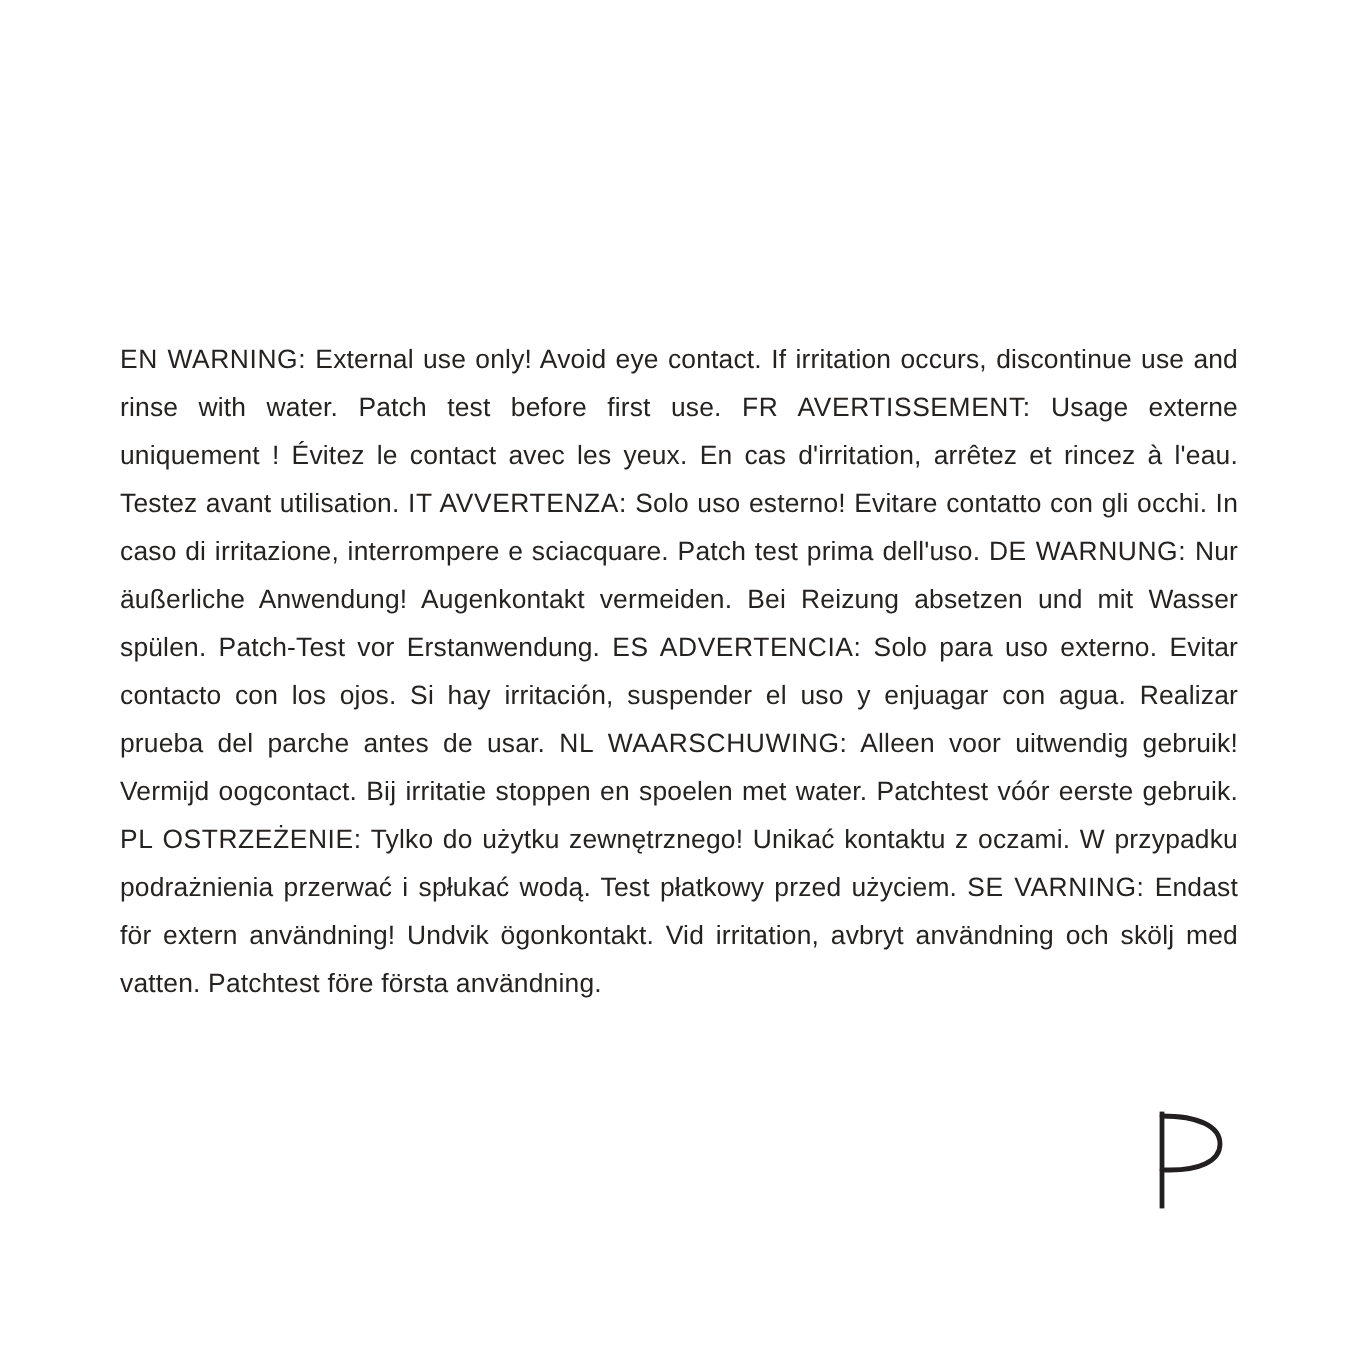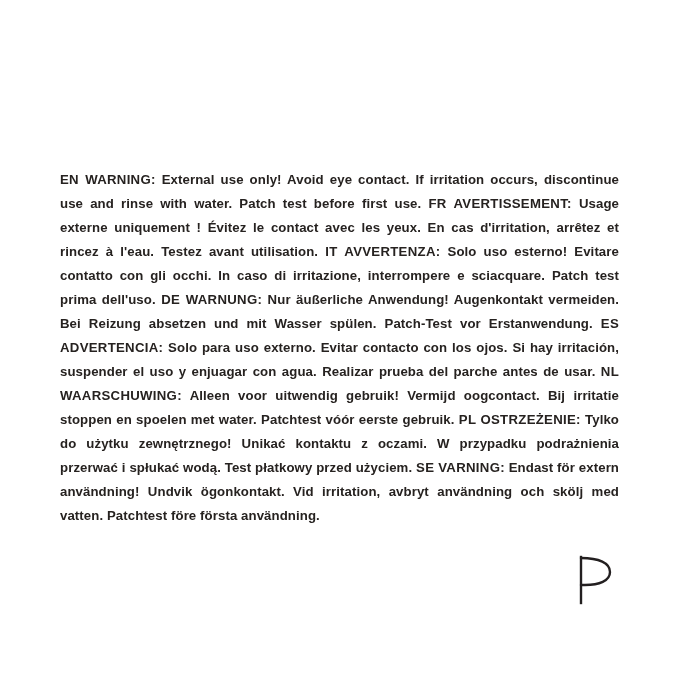--- a/index.html
+++ b/index.html
@@ -26,25 +26,25 @@
     top: 168px;
     width: 559px;
     font-size: 13.2px;
     line-height: 1.82;
     text-align: justify;
     text-justify: inter-word;
     color: #262220;
     letter-spacing: 0.1px;
   }
   .warning-block .lang {
-    font-weight: bold;
+    font-weight: normal;
     letter-spacing: 0.3px;
   }
   .warning-block .body {
-    font-weight: bold;
+    font-weight: normal;
   }
   .logo {
     position: absolute;
     left: 573px;
     top: 555px;
     width: 44px;
     height: 50px;
   }
   .logo svg {
     display: block;

